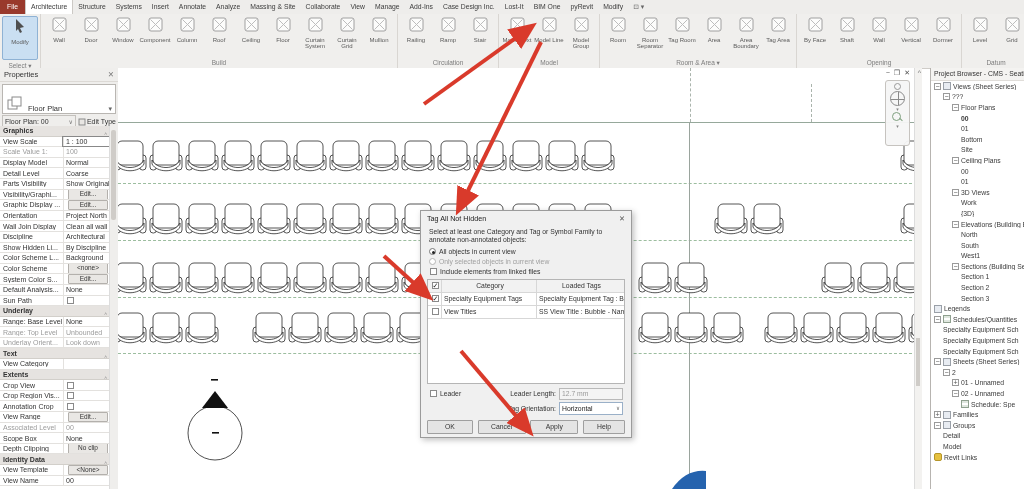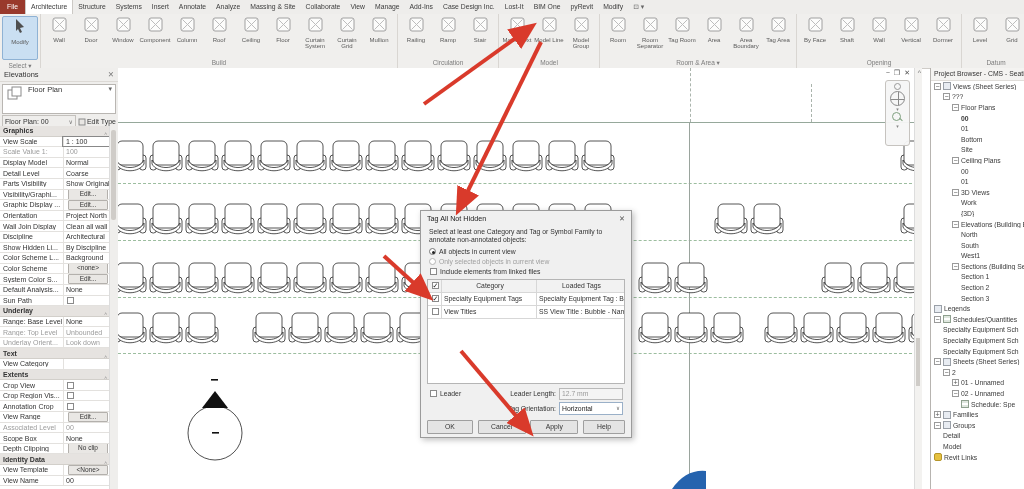--- a/index.html
+++ b/index.html
@@ -24,21 +24,21 @@
   .plabel{font-size:6.5px;color:#7c7c7c;text-align:center;height:11px;line-height:11px;white-space:nowrap;padding:0 3px;}
   .modify-btn{background:#cadff2;border:1px solid #8fb2d4;border-radius:2px;width:32px;height:40px;}
   .ricon{display:block;}
 
   
   #props{position:absolute;left:0;top:68px;width:118px;height:421px;background:#efeeec;
          border-right:1px solid #b7b4b0;font-size:7px;}
   #props-head{height:13px;line-height:13px;padding:0 4px;display:flex;justify-content:space-between;
               font-size:7.5px;color:#333;background:#efeeec;border-bottom:1px solid #dcd9d5;}
   #type-sel{height:28px;margin:2px 2px 0 2px;background:#fff;border:1px solid #b9b6b2;
-            display:flex;align-items:flex-start;gap:4px;padding:0 3px;}
+            display:flex;align-items:flex-end;gap:4px;padding:0 3px;}
   #type-sel .tname{flex:1;font-size:7.5px;}
   #inst-row{height:13px;display:flex;align-items:center;margin:1px 2px;gap:2px;}
   #inst-sel{flex:1;height:12px;line-height:12px;background:#efeeec;border:1px solid #c4c1bd;
             padding:0 2px;display:flex;justify-content:space-between;font-size:7px;}
   #edit-type{white-space:nowrap;font-size:7px;color:#333;display:flex;align-items:center;gap:1px;}
   #prop-grid{position:absolute;left:0;top:58px;width:110px;bottom:0;overflow:hidden;background:#fff;}
   .prow{display:flex;height:10.6px;border-bottom:1px solid #e3e1de;align-items:center;box-sizing:border-box;}
   .prow .pl{width:60px;padding-left:3px;color:#333;white-space:nowrap;overflow:hidden;}
   .prow .pv{flex:1;padding-left:2px;border-left:1px solid #e3e1de;white-space:nowrap;overflow:hidden;height:100%;display:flex;align-items:center;}
   .prow.hdr{background:#e6e3e0;color:#333;font-weight:bold;padding-left:3px;border-bottom:1px solid #d2cfca;}
@@ -396,21 +396,21 @@
               </svg></span>
             <span class="lbl">Grid</span>
           </div>
         </div>
         <div class="plabel">Datum</div>
       </div>
     </div>
 
   <div id="props">
     <div id="props-head">
-      <span>Elevations</span>
+      <span>Properties</span>
       <span style="color:#777;">✕</span>
     </div>
     <div id="type-sel">
       <svg width="18" height="18" viewBox="0 0 18 18">
         <rect x="2" y="5" width="9" height="9" fill="#fff" stroke="#8a8a8a"></rect>
         <rect x="6" y="2" width="9" height="9" fill="#fff" stroke="#8a8a8a"></rect>
       </svg>
       <span class="tname">Floor Plan</span>
       <span style="color:#666;">▾</span>
     </div>

